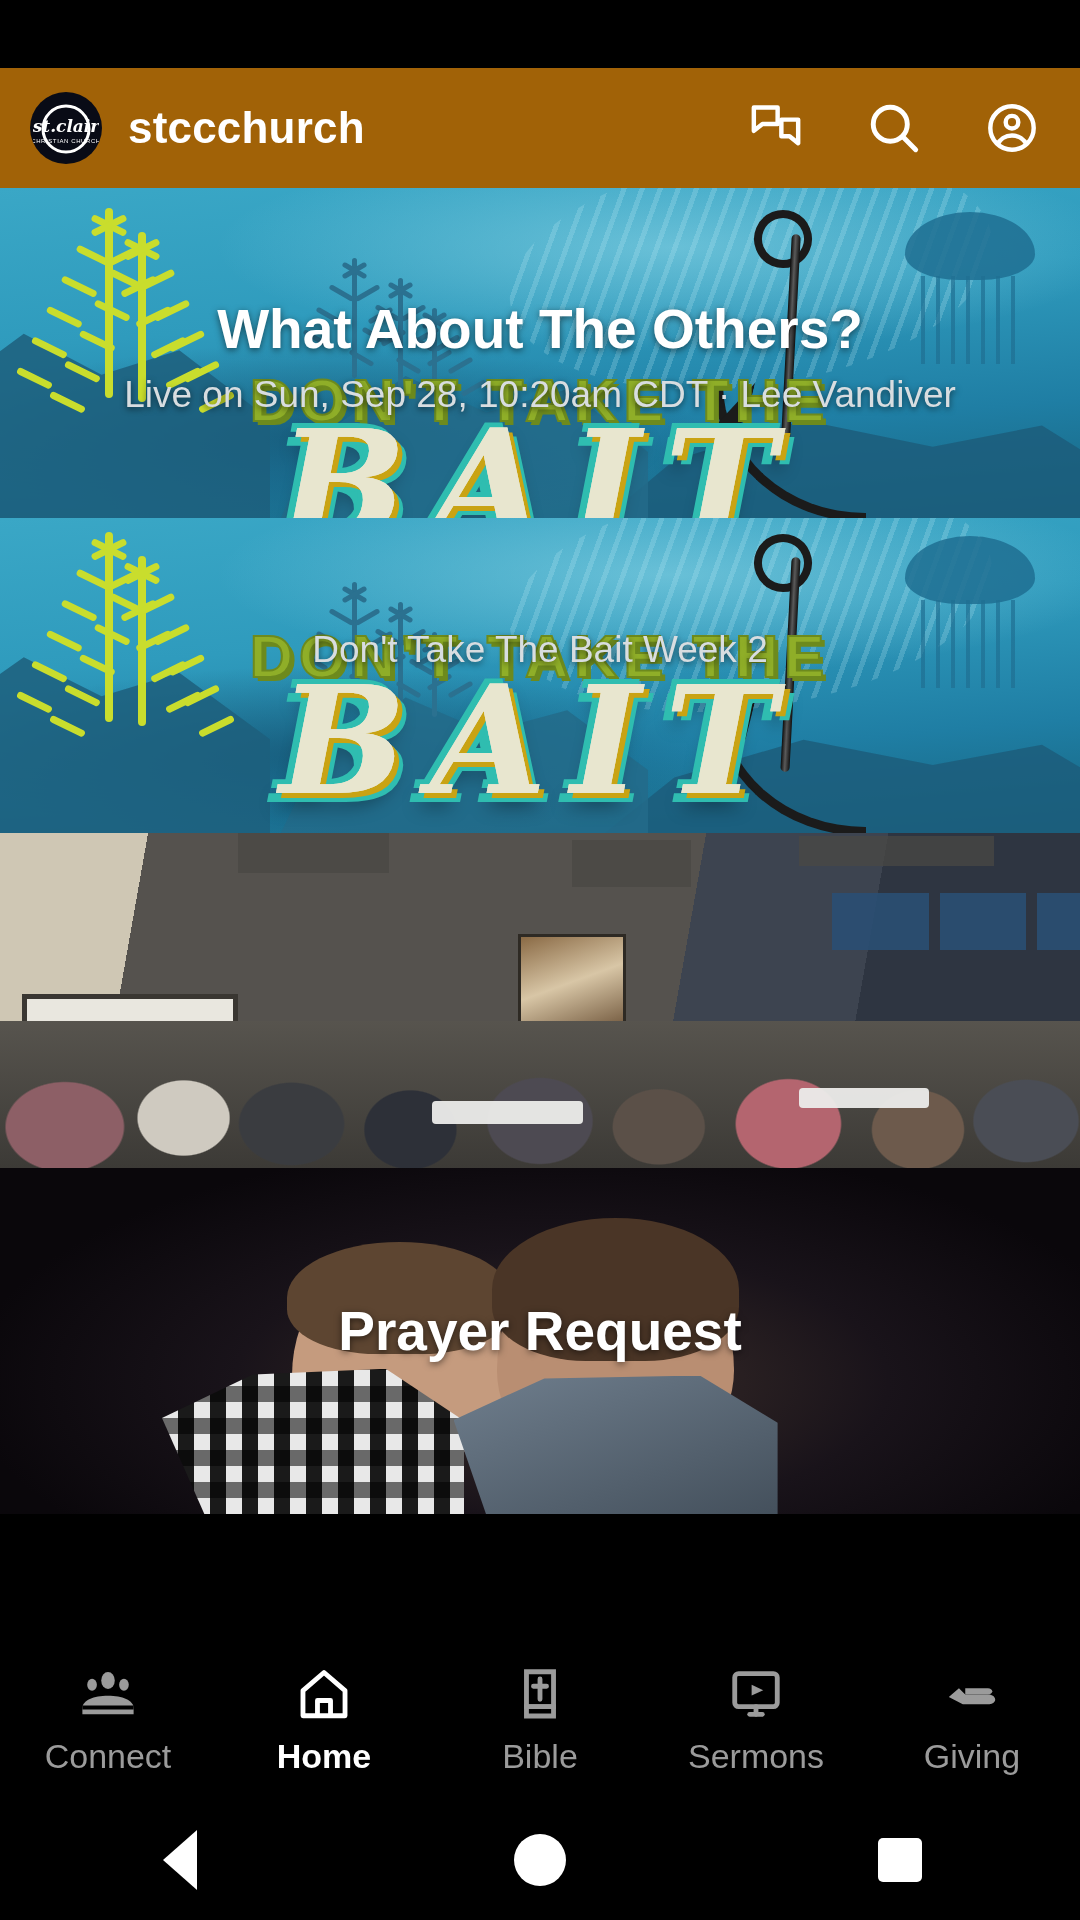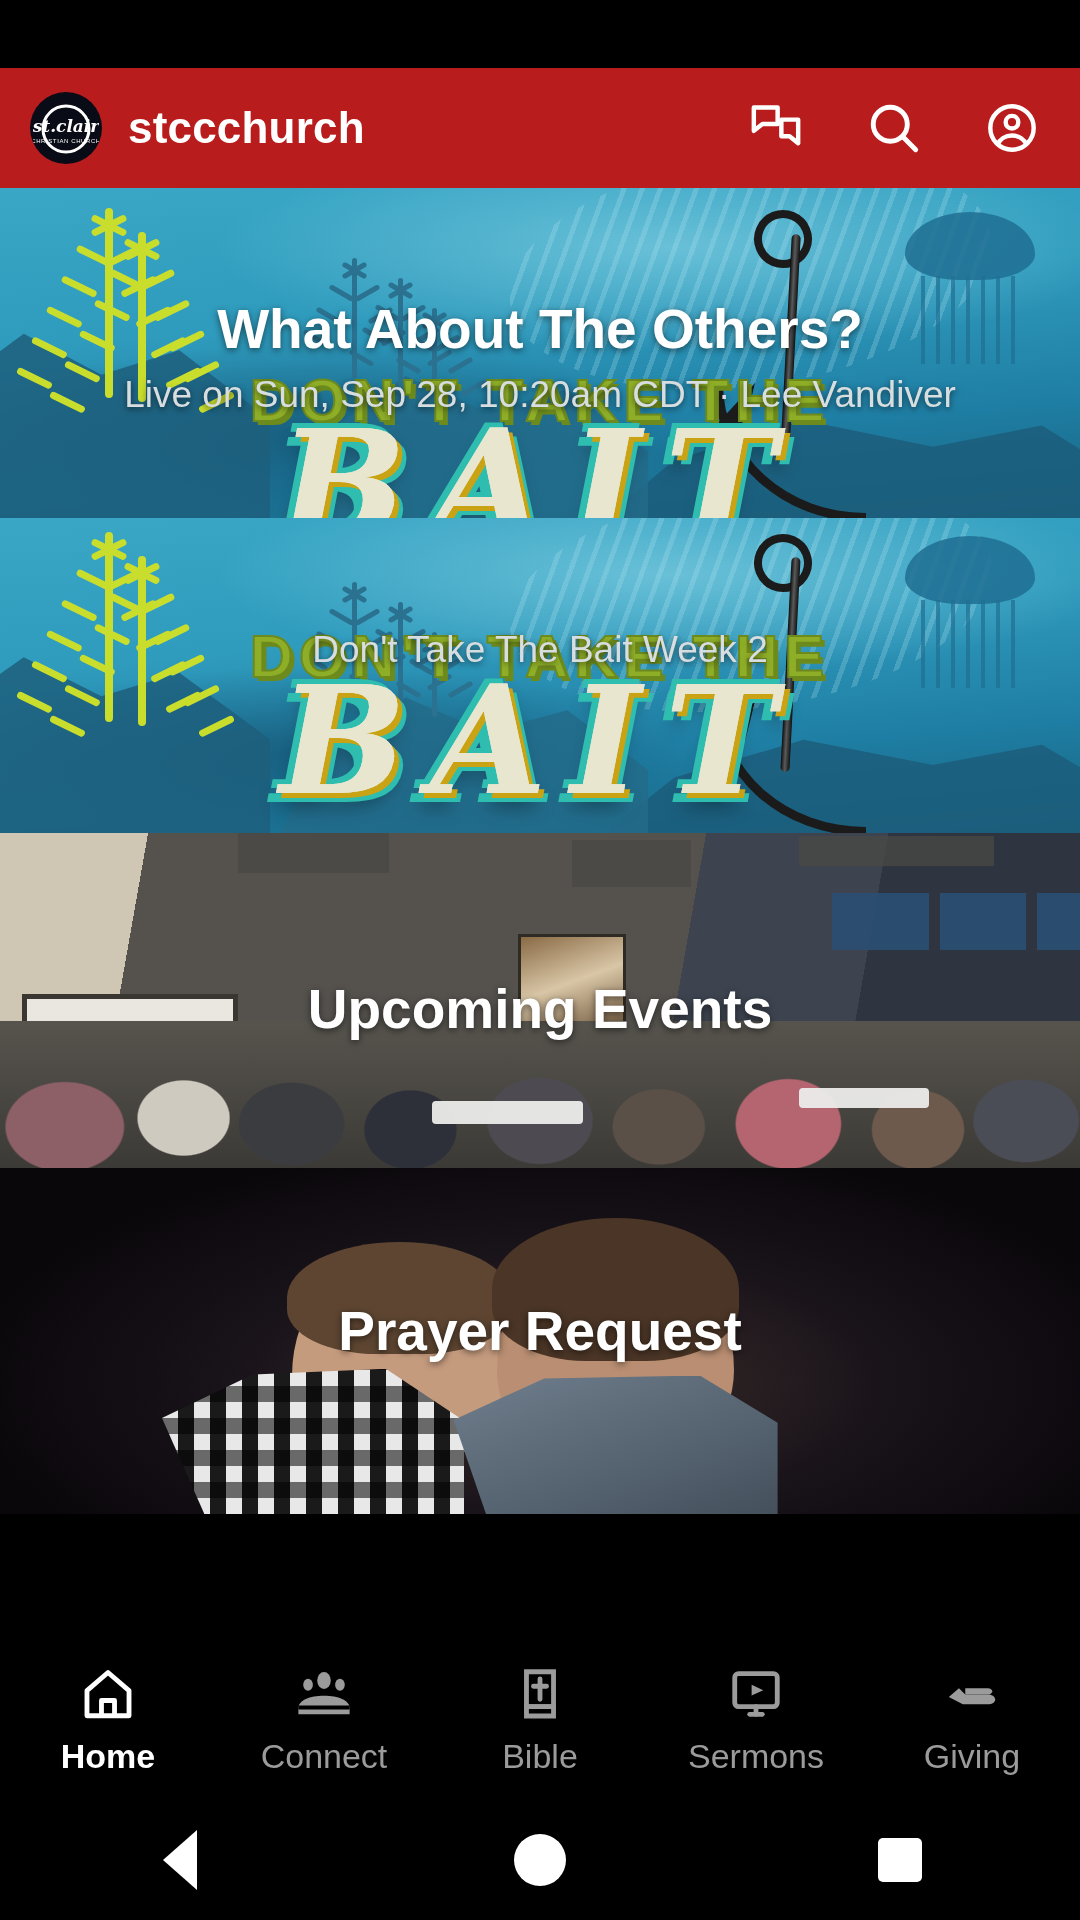--- a/index.html
+++ b/index.html
@@ -19,21 +19,21 @@
   }
   .sb-icon { display:flex; align-items:center; }
   .sb-time {
     color:#fff; font-size:40px; font-weight:400;
     letter-spacing:0.5px; margin-left:8px;
   }
 
   
   .appbar {
     position:absolute; top:68px; left:0; width:1080px; height:120px;
-    background:#b91c1c; display:flex; align-items:center; padding:0 30px;
+    background:#a16207; display:flex; align-items:center; padding:0 30px;
   }
   .logo-wrap {
     width:72px; height:72px; border-radius:50%;
     background:#090b16; display:flex; align-items:center;
     justify-content:center; flex:0 0 auto; overflow:hidden;
   }
   .app-title {
     color:#fff; font-size:44px; font-weight:bold;
     margin-left:26px; letter-spacing:0.2px;
   }
@@ -365,65 +365,62 @@
         <div class="ev-panel" style="left:74%;top:1%;width:18%;height:9%"></div>
         <div class="ev-window" style="left:77%;top:18%;width:9%;height:17%"></div>
         <div class="ev-window" style="left:87%;top:18%;width:8%;height:17%"></div>
         <div class="ev-window" style="left:96%;top:18%;width:6%;height:17%"></div>
         <div class="ev-screen"></div>
         <div class="ev-art"></div>
         <div class="ev-crowd"></div>
         <div class="ev-table" style="left:40%;top:80%;width:14%;height:7%"></div>
         <div class="ev-table" style="left:74%;top:76%;width:12%;height:6%"></div>
       </div>
-      <div class="card-overlay" style="top:148px">
-        <div class="card-title">Upcoming Events</div>
-      </div>
     </div>
 
     <div class="card" style="height:346px">
       <div class="prayer-bg">
         <div class="prayer-dark"></div>
         <div class="head h1"></div>
         <div class="head h2"></div>
         <div class="shirt-plaid"></div>
         <div class="shirt-denim"></div>
       </div>
       <div class="card-overlay" style="top:135px">
         <div class="card-title">Prayer Request</div>
       </div>
     </div>
 
   </div>
 
   <div class="tabbar">
 
-    <div class="tab active">
-      <span class="ic">
-        <svg class="ic" viewBox="0 0 24 24" fill="none" stroke="#ffffff" stroke-width="2" stroke-linejoin="round">
-          <path d="M3.3 10.6 12 3.1l8.7 7.5V21H3.3z"></path>
-          <path d="M9.3 21v-6.3h5.4V21"></path>
-        </svg>
-      </span>
-      <span class="lbl">Home</span>
-    </div>
-
     <div class="tab">
       <span class="ic">
         <svg class="ic" viewBox="0 0 24 24" fill="#9b9b9b">
           <ellipse cx="12" cy="6.4" rx="2.8" ry="3.5"></ellipse>
           <ellipse cx="5.4" cy="8.2" rx="2" ry="2.5"></ellipse>
           <ellipse cx="18.6" cy="8.2" rx="2" ry="2.5"></ellipse>
           <path d="M1.4 20.4v-2.6c0-3.2 4.7-5.1 10.6-5.1s10.6 1.9 10.6 5.1v2.6z"></path>
           <path d="M1.4 17.6h21.2" stroke="#000" stroke-width="1.6"></path>
         </svg>
       </span>
       <span class="lbl">Connect</span>
     </div>
 
+    <div class="tab active">
+      <span class="ic">
+        <svg class="ic" viewBox="0 0 24 24" fill="none" stroke="#ffffff" stroke-width="2" stroke-linejoin="round">
+          <path d="M3.3 10.6 12 3.1l8.7 7.5V21H3.3z"></path>
+          <path d="M9.3 21v-6.3h5.4V21"></path>
+        </svg>
+      </span>
+      <span class="lbl">Home</span>
+    </div>
+
     <div class="tab">
       <span class="ic">
         <svg class="ic" viewBox="0 0 24 24" fill="none" stroke="#9b9b9b" stroke-width="2">
           <path d="M6.4 2.8h11.2v14.4H6.4z"></path>
           <path d="M6.4 17.2h11.2v3.9H6.4z"></path>
           <path d="M12 5.8v8.4M9.3 8.8h5.4" stroke-linecap="round"></path>
         </svg>
       </span>
       <span class="lbl">Bible</span>
     </div>

